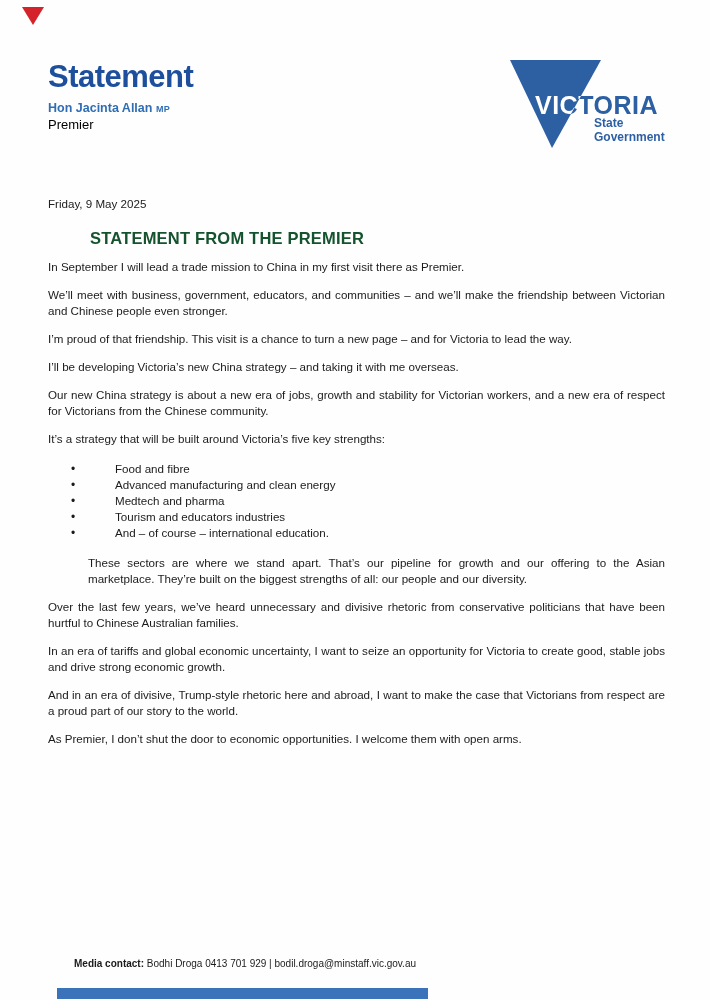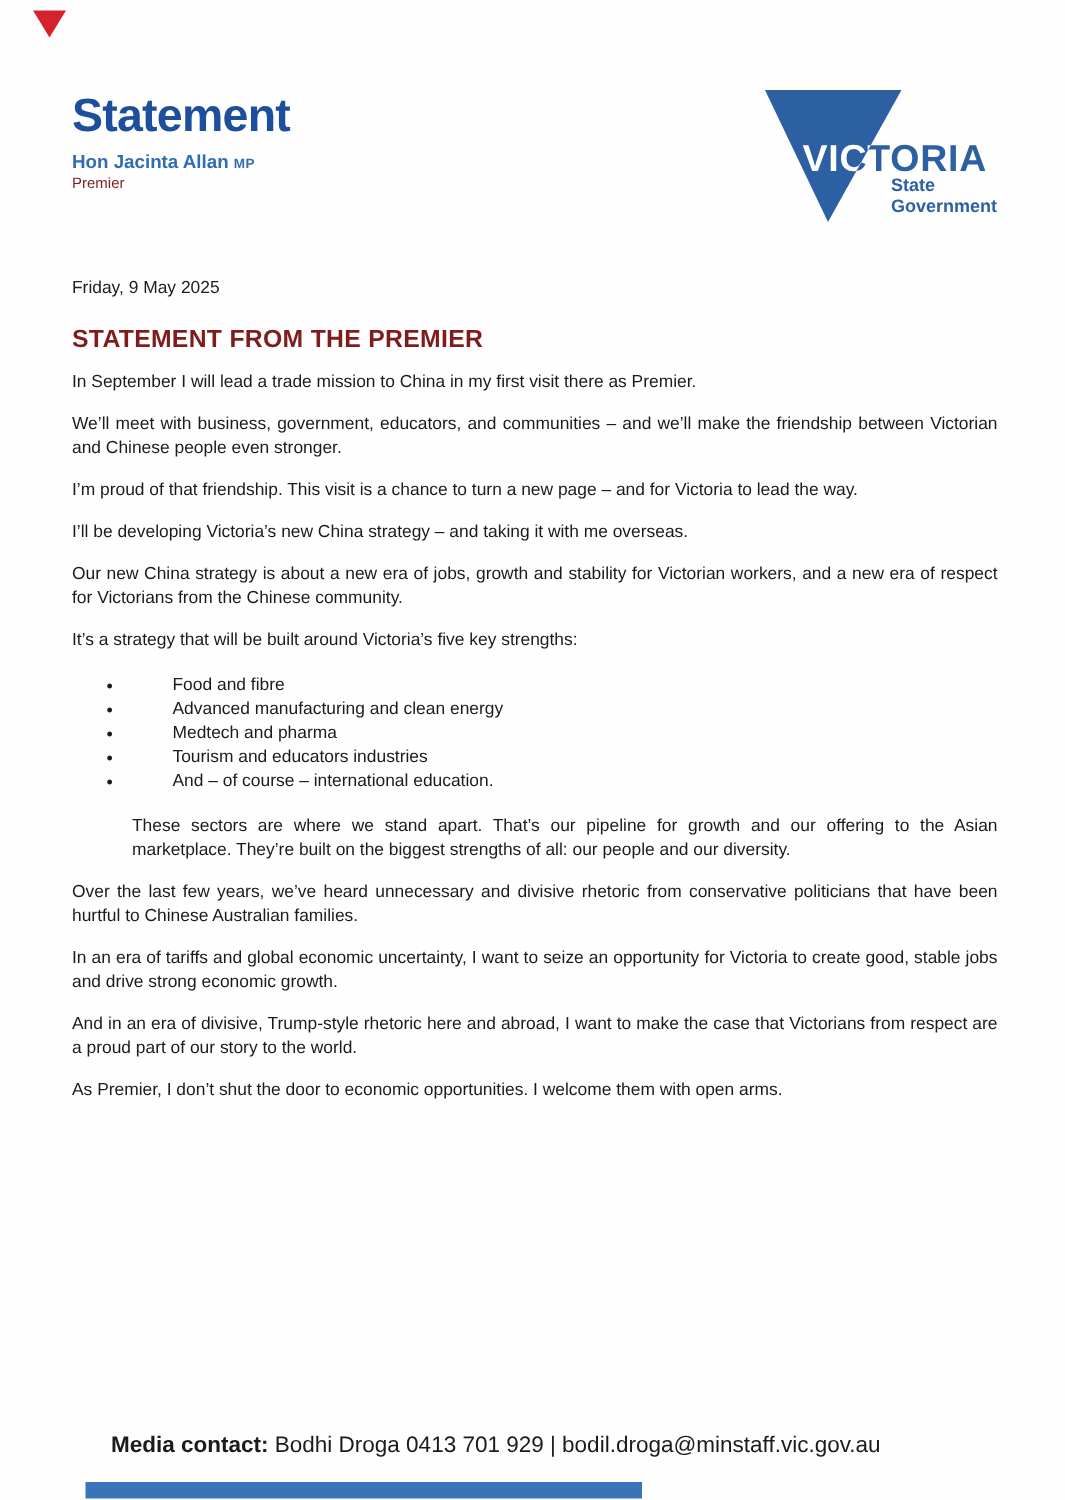--- a/index.html
+++ b/index.html
@@ -22,52 +22,52 @@
   }
 
   
   .masthead { position: absolute; left: 48px; top: 60px; }
   .doc-type {
     font-size: 31px; font-weight: 700; color: #1d4f9c;
     letter-spacing: -0.5px; line-height: 34px;
   }
   .author-line { margin-top: 7px; font-size: 12.5px; font-weight: 700; color: #2f6eb5; }
   .author-postnominal { font-size: 9px; font-weight: 700; letter-spacing: 0.3px; }
-  .author-role { margin-top: 2px; font-size: 10px; color: #7f1d1d; }
+  .author-role { margin-top: 2px; font-size: 13px; color: #000000; }
 
   
   .logo { position: absolute; left: 502px; top: 56px; width: 172px; height: 96px; text-align: center; }
   .logo svg { display: block; width: 100%; height: 100%; }
 
   
   .content {
-    position: absolute; left: 48px; top: 184px; width: 617px;
+    position: absolute; left: 48px; top: 196px; width: 617px;
     color: #1b1b1b; font-size: 11.6px; line-height: 16px;
   }
   .date-line { font-size: 11.6px; color: #202020; }
   .statement-heading {
     margin-top: 16px; font-size: 16.5px; line-height: 21px;
-    font-weight: 700; color: #7f1d1d; letter-spacing: 0.2px;
+    font-weight: 700; color: #14532d; letter-spacing: 0.2px; margin-left: 42px;
   }
   .content p { margin-top: 12px; text-align: justify; }
   .content p.first { margin-top: 10px; }
   .bullet-list { margin-top: 14px; list-style: none; }
   .bullet-list li {
     position: relative; padding-left: 67px; line-height: 16px; text-align: left;
   }
   .bullet-list li::before {
     content: "\2022"; position: absolute; left: 23px; top: 0;
     font-size: 12px; color: #1b1b1b;
   }
   .after-list { margin-top: 14px !important; margin-left: 40px; }
 
   
   .media-contact {
     position: absolute; left: 48px; top: 956px; width: 617px;
-    font-size: 15px; color: #1b1b1b; line-height: 16px; padding-left: 26px;
+    font-size: 10px; color: #1b1b1b; line-height: 16px; padding-left: 26px;
   }
   .media-contact .label { font-weight: 700; }
   .footer-bar {
     position: absolute; left: 57px; top: 988px;
     width: 371px; height: 11px; background: #3a73b9;
   }
 </style>
 </head>
 <body>
 

